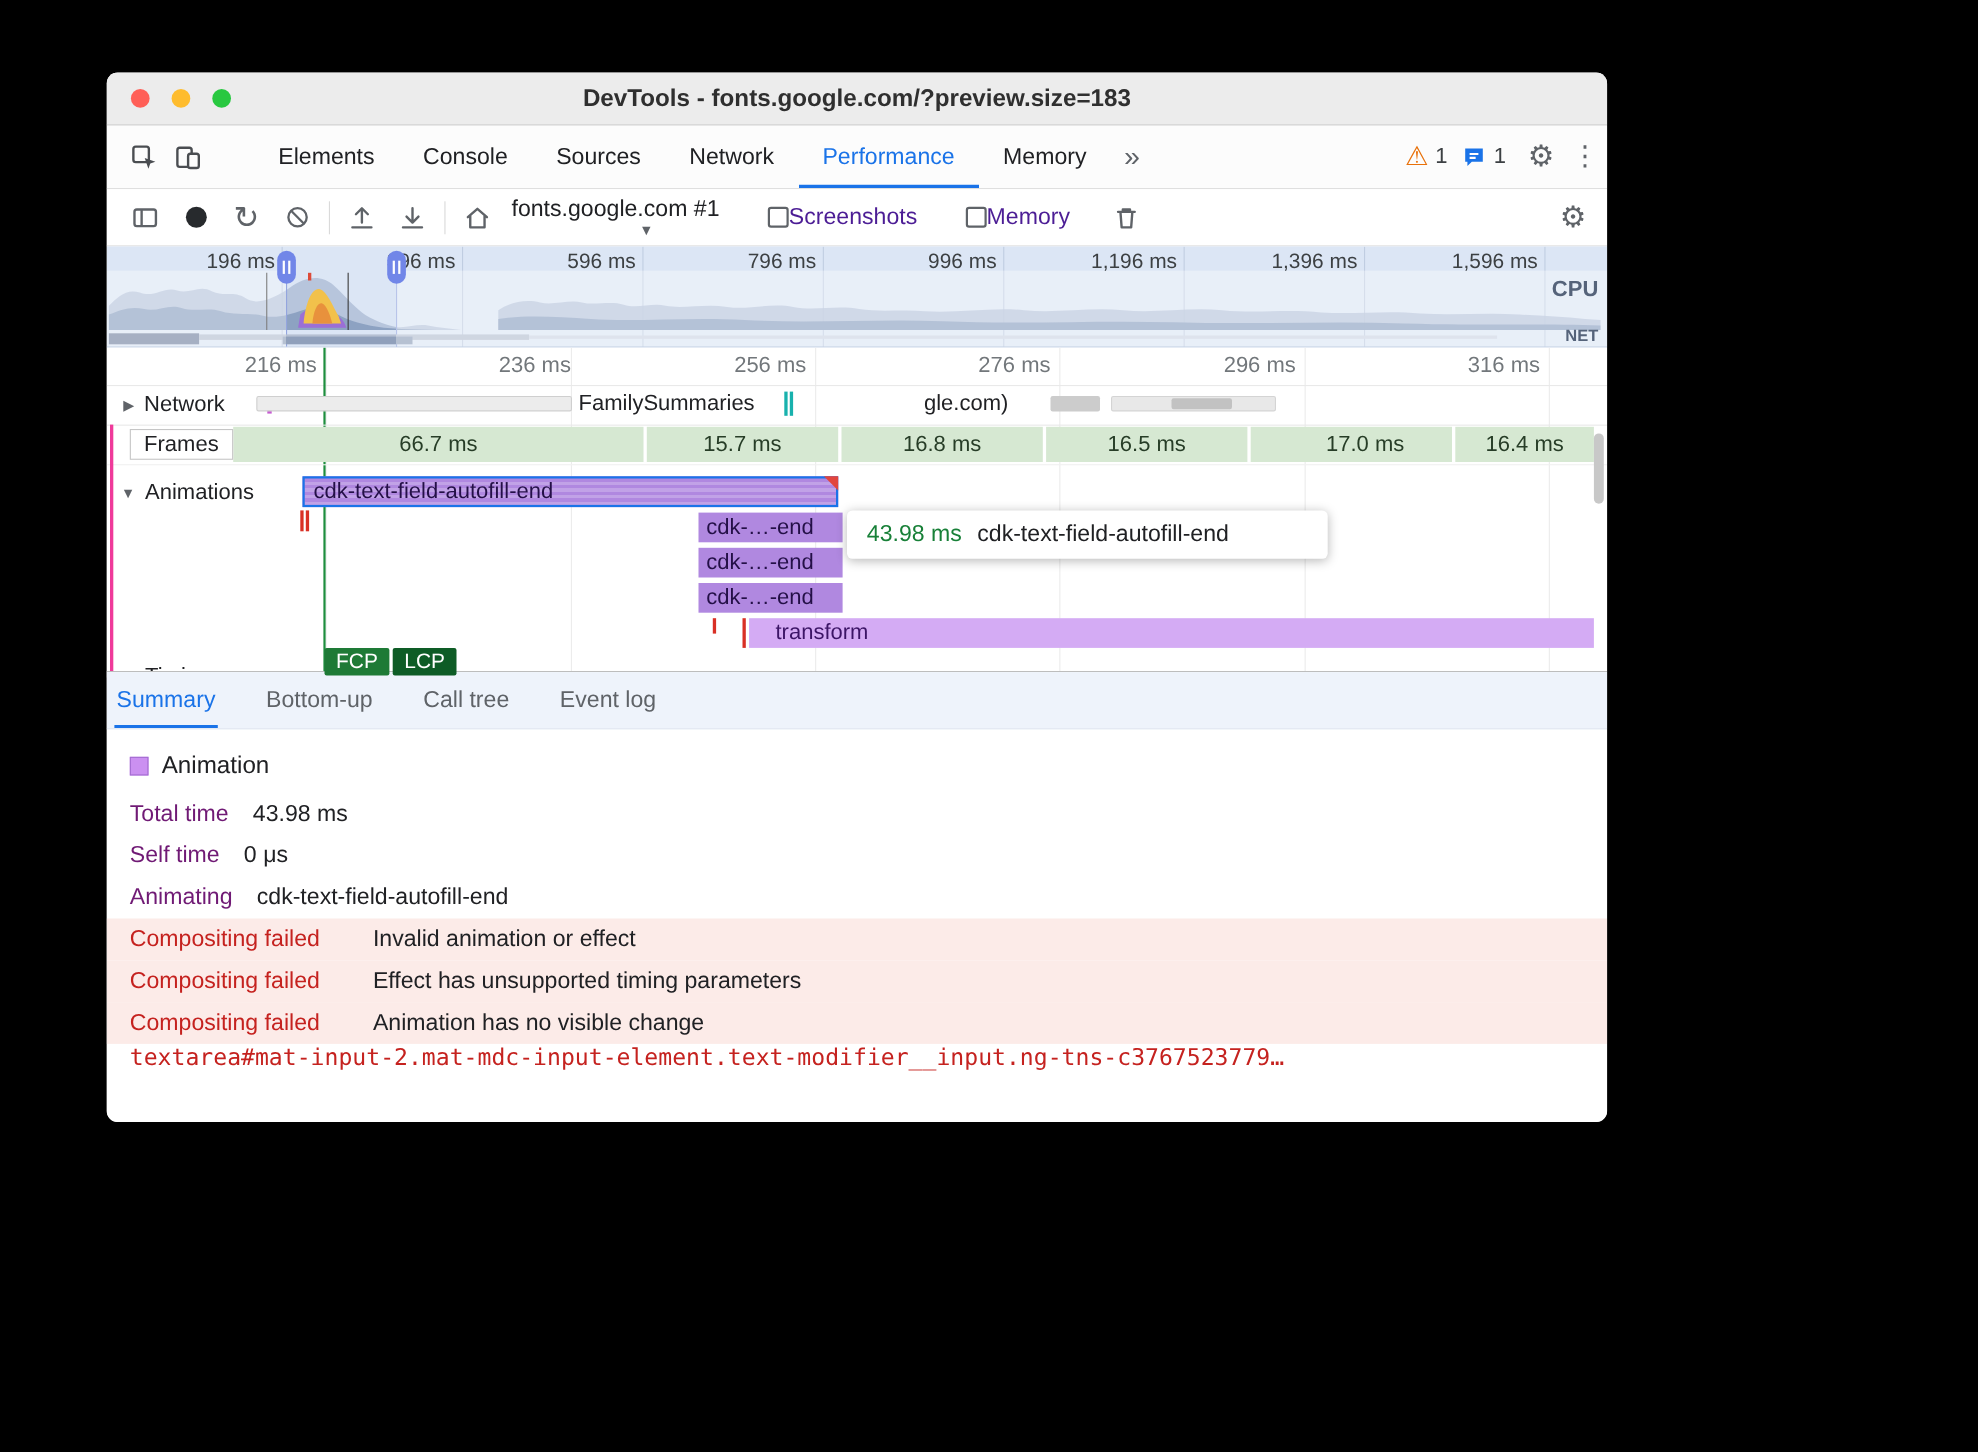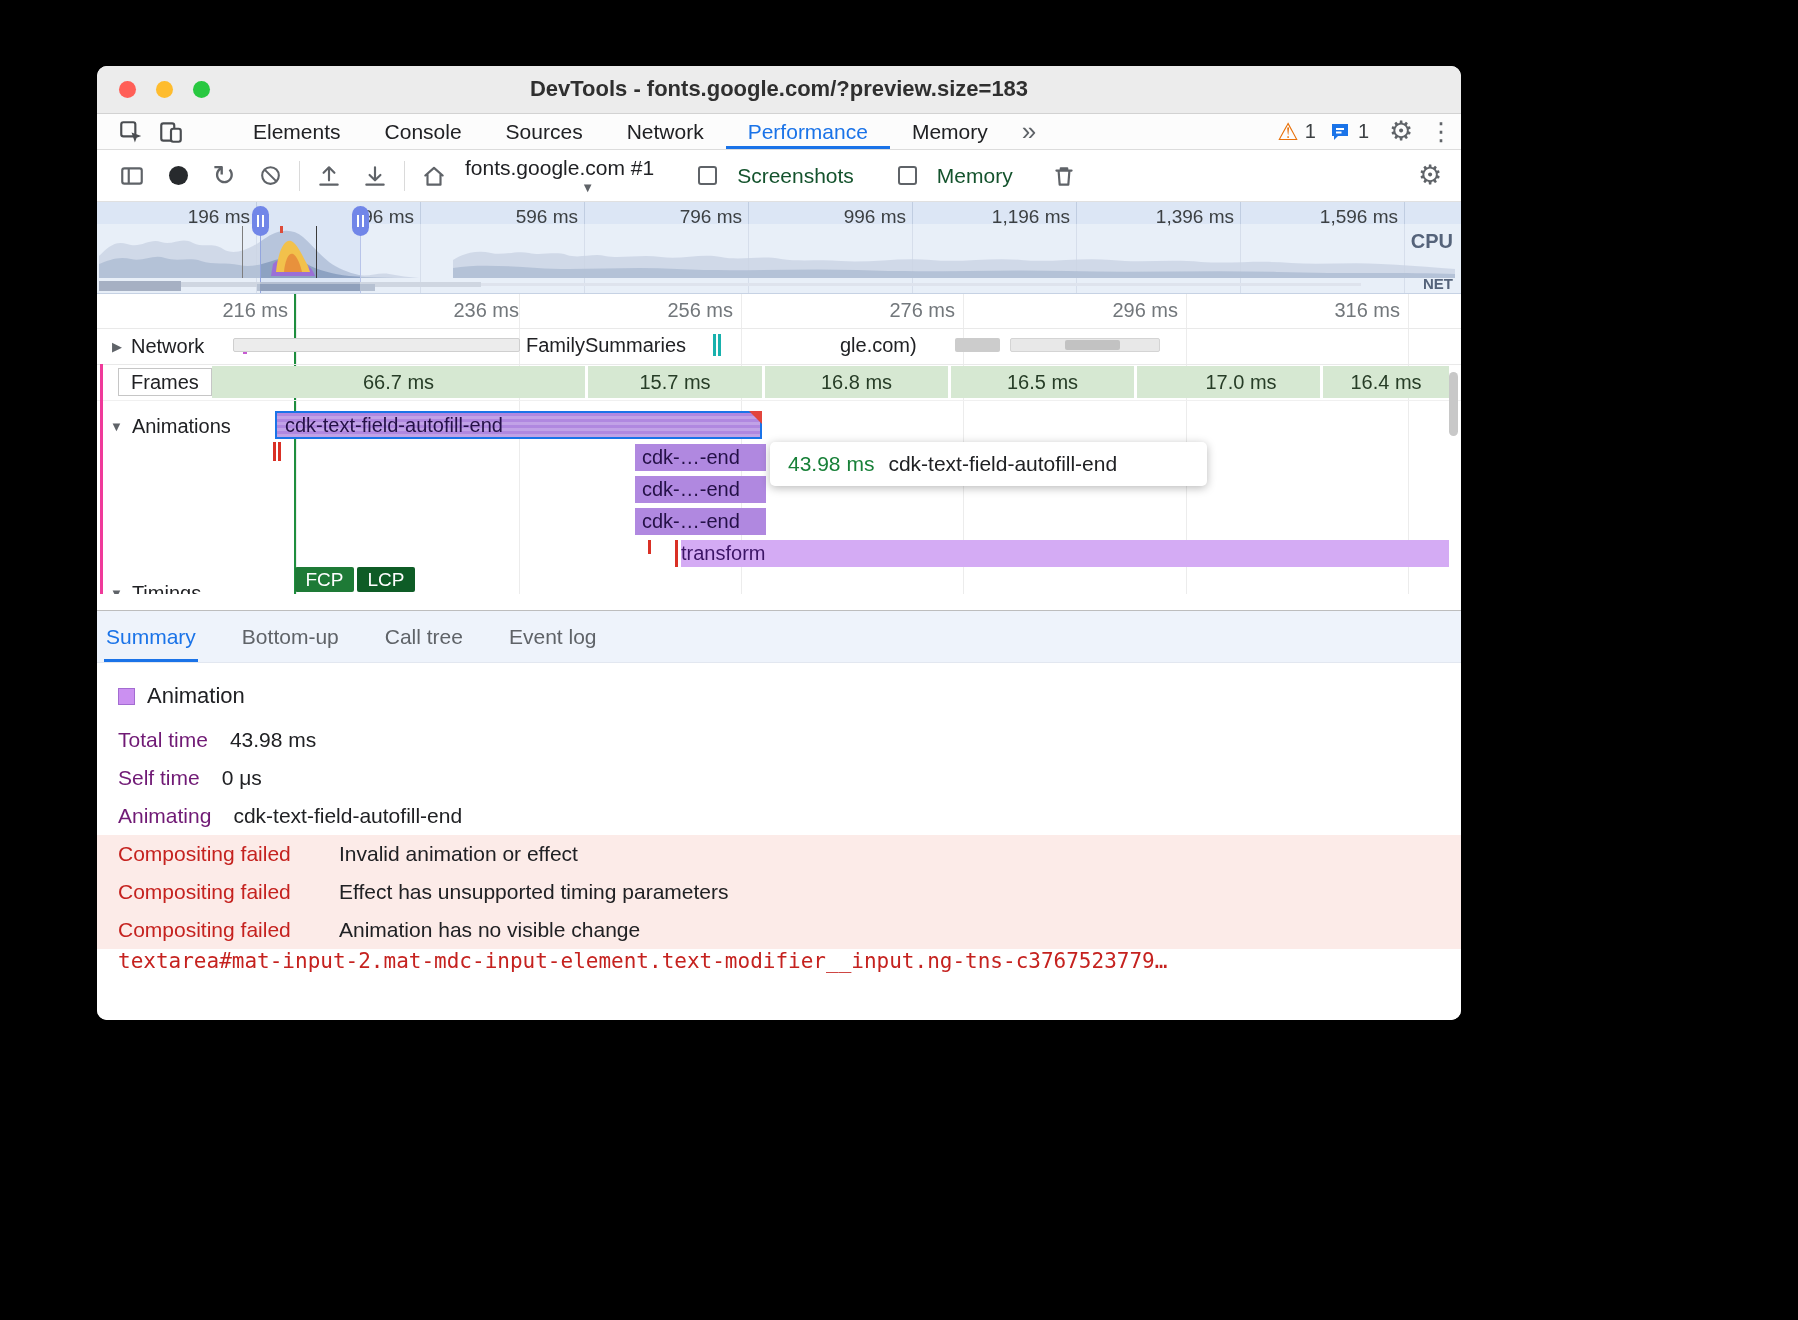--- a/index.html
+++ b/index.html
@@ -11,42 +11,42 @@
   .abs { position:absolute; }
 
   
   .titlebar { height:48px; background:#ececec; border-bottom:1px solid #d2d2d2; position:relative; }
   .traffic { position:absolute; left:22px; top:15px; display:flex; gap:20px; }
   .tl { width:17px; height:17px; border-radius:50%; }
   .tl.red{background:#ff5f57} .tl.yellow{background:#febc2e} .tl.green{background:#28c840}
   .wtitle { text-align:center; line-height:46px; font-size:22px; font-weight:700; color:#2f2f2f; }
 
   
-  .tabbar { height:36px; display:flex; align-items:stretch; background:#fcfcfc; border-bottom:1px solid #dcdcdc; padding-left:14px; }
+  .tabbar { height:58px; display:flex; align-items:stretch; background:#fcfcfc; border-bottom:1px solid #dcdcdc; padding-left:14px; }
   .icon-btn { width:40px; height:40px; align-self:center; display:flex; align-items:center; justify-content:center; }
   .ptab { display:flex; align-items:center; padding:0 22px; font-size:21px; color:#202124; margin-top:1px; }
   .ptab.active { color:#1a73e8; box-shadow:inset 0 -3px 0 #1a73e8; }
   .ptab.first { margin-left:40px; }
   .chev { font-size:26px; color:#5f6368; display:flex; align-items:center; padding:0 12px; }
   .spacer { flex:1; }
   .tr-group { display:flex; align-items:center; margin-right:12px; gap:6px; }
   .count { font-size:20px; color:#3c4043; }
   .warn-glyph { color:#e8710a; font-size:24px; line-height:1; }
   .gear-glyph { color:#5f6368; font-size:27px; line-height:1; }
   .dots-glyph { color:#5f6368; font-size:25px; line-height:1; }
 
   
   .toolbar { height:52px; display:flex; align-items:center; background:#fff; border-bottom:1px solid #e0e0e0; padding-left:12px; }
   .tbtn { width:46px; height:40px; display:flex; align-items:center; justify-content:center; }
   .tdiv { width:1px; height:30px; background:#dadada; margin:0 6px; }
   .reload-glyph { font-size:28px; color:#5f6368; line-height:1; }
   .record-dot { width:19px; height:19px; border-radius:50%; background:#272a2d; }
   .profile { display:flex; align-items:center; margin-left:8px; font-size:21px; color:#202124;flex-direction:column; }
   .profile .caret { font-size:13px; color:#5f6368; margin-left:56px; }
-  .chk { display:flex; align-items:center; gap:20px; margin-left:44px; font-size:21px; color:#14532d; }
+  .chk { display:flex; align-items:center; gap:0; margin-left:44px; font-size:21px; color:#4c1d95; }
   .box { width:19px; height:19px; border:2px solid #5f6368; border-radius:3px; background:#fff; }
 
   
   .overview { position:relative; height:92px; background:#dce6f5; border-bottom:1px solid #c6d2e4; overflow:hidden; }
   .ovlabel { position:absolute; top:4px; width:120px; text-align:right; font-size:19px; color:#3c4043; z-index:4; }
   .ovdim { position:absolute; top:22px; bottom:0; background:rgba(255,255,255,.35); z-index:2; }
   .handle { position:absolute; top:4px; width:17px; height:30px; border-radius:9px; background:#7186e8; z-index:5;
             display:flex; align-items:center; justify-content:center; gap:3px; border:none; }
   .handle i { display:block; width:2px; height:12px; background:#fff; }
   .ovtag { position:absolute; right:8px; font-weight:700; color:#55637a; z-index:4; }
@@ -64,21 +64,21 @@
   .tick { position:absolute; }
   .fcell { position:absolute; top:72px; height:32px; background:#d6e8d2; display:flex; align-items:center; justify-content:center;
            font-size:20px; color:#273d27; }
   .frames-chip { position:absolute; left:21px; top:74px; height:28px; padding:0 12px; border:1px solid #c6c6c6; background:#fff;
                  display:flex; align-items:center; font-size:20px; color:#202124; }
   .abar { position:absolute; background:#b088e0; display:flex; align-items:center; font-size:20px; color:#241047;
           overflow:hidden; white-space:nowrap; }
   .main-bar { border:2px solid #1a73e8;
               background-image:repeating-linear-gradient(0deg, rgba(255,255,255,.22) 0 3px, transparent 3px 6px); padding-left:8px; }
   .sbar { padding-left:7px; }
-  .tbar { background:#d4abf4; color:#3c1566; padding-left:0; }
+  .tbar { background:#d4abf4; color:#3c1566; padding-left:24px; }
   .redtick { position:absolute; width:3px; background:#d93025; }
   .tooltip { position:absolute; left:673px; top:148px; width:437px; height:44px; background:#fff; border-radius:5px;
              box-shadow:0 2px 10px rgba(0,0,0,.28); display:flex; align-items:center; gap:14px; padding:0 18px;
              font-size:21px; z-index:6; }
   .tt-time { color:#188038; } .tt-name { color:#202124; }
   .badge { position:absolute; top:273px; height:25px; display:flex; align-items:center; justify-content:center;
            color:#fff; font-size:19px; border-radius:2px; z-index:5; }
   .pinkline { position:absolute; left:3px; width:3px; top:70px; bottom:0; background:#ef3a9a; }
   .thumb { position:absolute; left:1352px; width:9px; top:78px; height:64px; border-radius:5px; background:#c8c8c8; }
 

